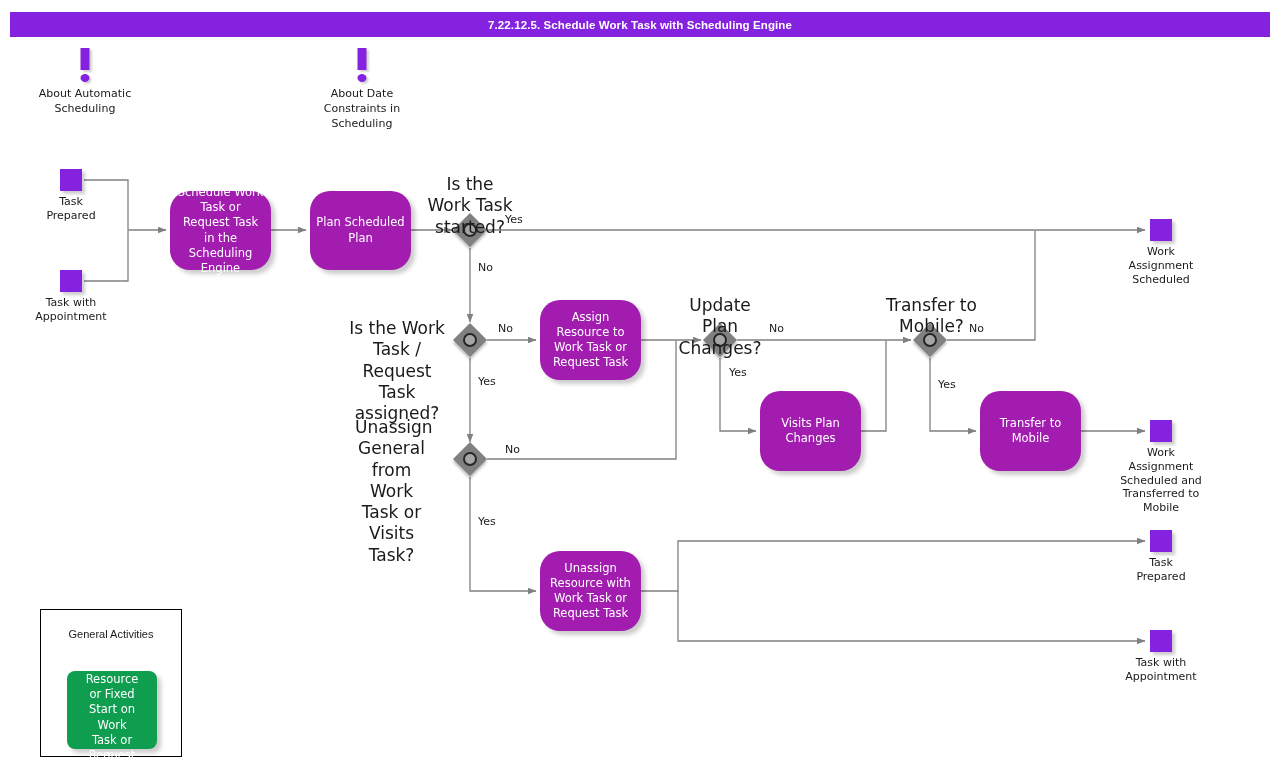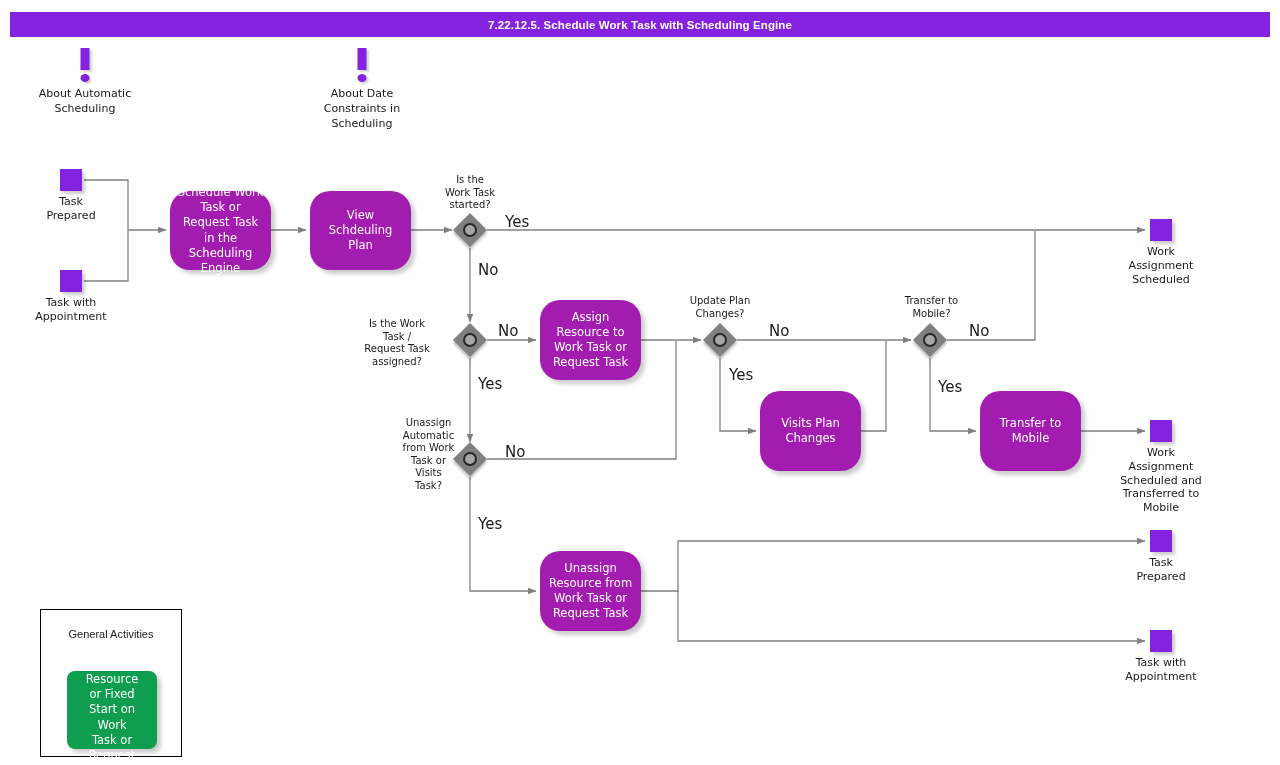--- a/index.html
+++ b/index.html
@@ -146,29 +146,29 @@
     height: 14px;
     border-radius: 50%;
     background: #A6A6A6;
     border: 2px solid #262626;
     box-sizing: border-box;
   }
 
   
   .edge-label {
     position: absolute;
-    font-size: 15px;
+    font-size: 11px;
     color: #1a1a1a;
     white-space: nowrap;
   }
 
   
   .gw-caption {
     position: absolute;
-    font-size: 10px;
+    font-size: 17px;
     color: #1a1a1a;
     line-height: 1.25;
     text-align: center;
   }
 
   
   .legend-box {
     position: absolute;
     left: 40px;
     top: 609px;
@@ -330,29 +330,29 @@
   <div class="event-node" style="left:1086px; top:630px;">
     <div class="event-square"></div>
     <div class="event-label">
       <div>Task with</div>
       <div>Appointment</div>
     </div>
   </div>
 
   <div class="activity" style="left:170px; top:191px; width:101px; height:79px;">Schedule Work Task or Request Task in the Scheduling Engine</div>
 
-  <div class="activity" style="left:310px; top:191px; width:101px; height:79px;">View Schdeuling Plan</div>
+  <div class="activity" style="left:310px; top:191px; width:101px; height:79px;">Plan Scheduled Plan</div>
 
   <div class="activity" style="left:540px; top:300px; width:101px; height:80px;">Assign Resource to Work Task or Request Task</div>
 
   <div class="activity" style="left:760px; top:391px; width:101px; height:80px;">Visits Plan Changes</div>
 
   <div class="activity" style="left:980px; top:391px; width:101px; height:80px;">Transfer to Mobile</div>
 
-  <div class="activity" style="left:540px; top:551px; width:101px; height:80px;">Unassign Resource from Work Task or Request Task</div>
+  <div class="activity" style="left:540px; top:551px; width:101px; height:80px;">Unassign Resource with Work Task or Request Task</div>
 
   <div class="gateway" style="left:456px; top:216px;">
     <div class="gw-diamond"></div>
     <div class="gw-circle"></div>
   </div>
   <div class="gw-caption" style="left:425px; top:174px; width:90px;">
     <div>Is the</div>
     <div>Work Task</div>
     <div>started?</div>
   </div>
@@ -365,23 +365,23 @@
     <div>Is the Work</div>
     <div>Task /</div>
     <div>Request Task</div>
     <div>assigned?</div>
   </div>
 
   <div class="gateway" style="left:456px; top:445px;">
     <div class="gw-diamond"></div>
     <div class="gw-circle"></div>
   </div>
-  <div class="gw-caption" style="left:392px; top:417px; width:73px;">
+  <div class="gw-caption" style="left:355px; top:417px; width:73px;">
     <div>Unassign</div>
-    <div>Automatic</div>
+    <div>General</div>
     <div>from Work</div>
     <div>Task or</div>
     <div>Visits</div>
     <div>Task?</div>
   </div>
 
   <div class="gateway" style="left:706px; top:326px;">
     <div class="gw-diamond"></div>
     <div class="gw-circle"></div>
   </div>

